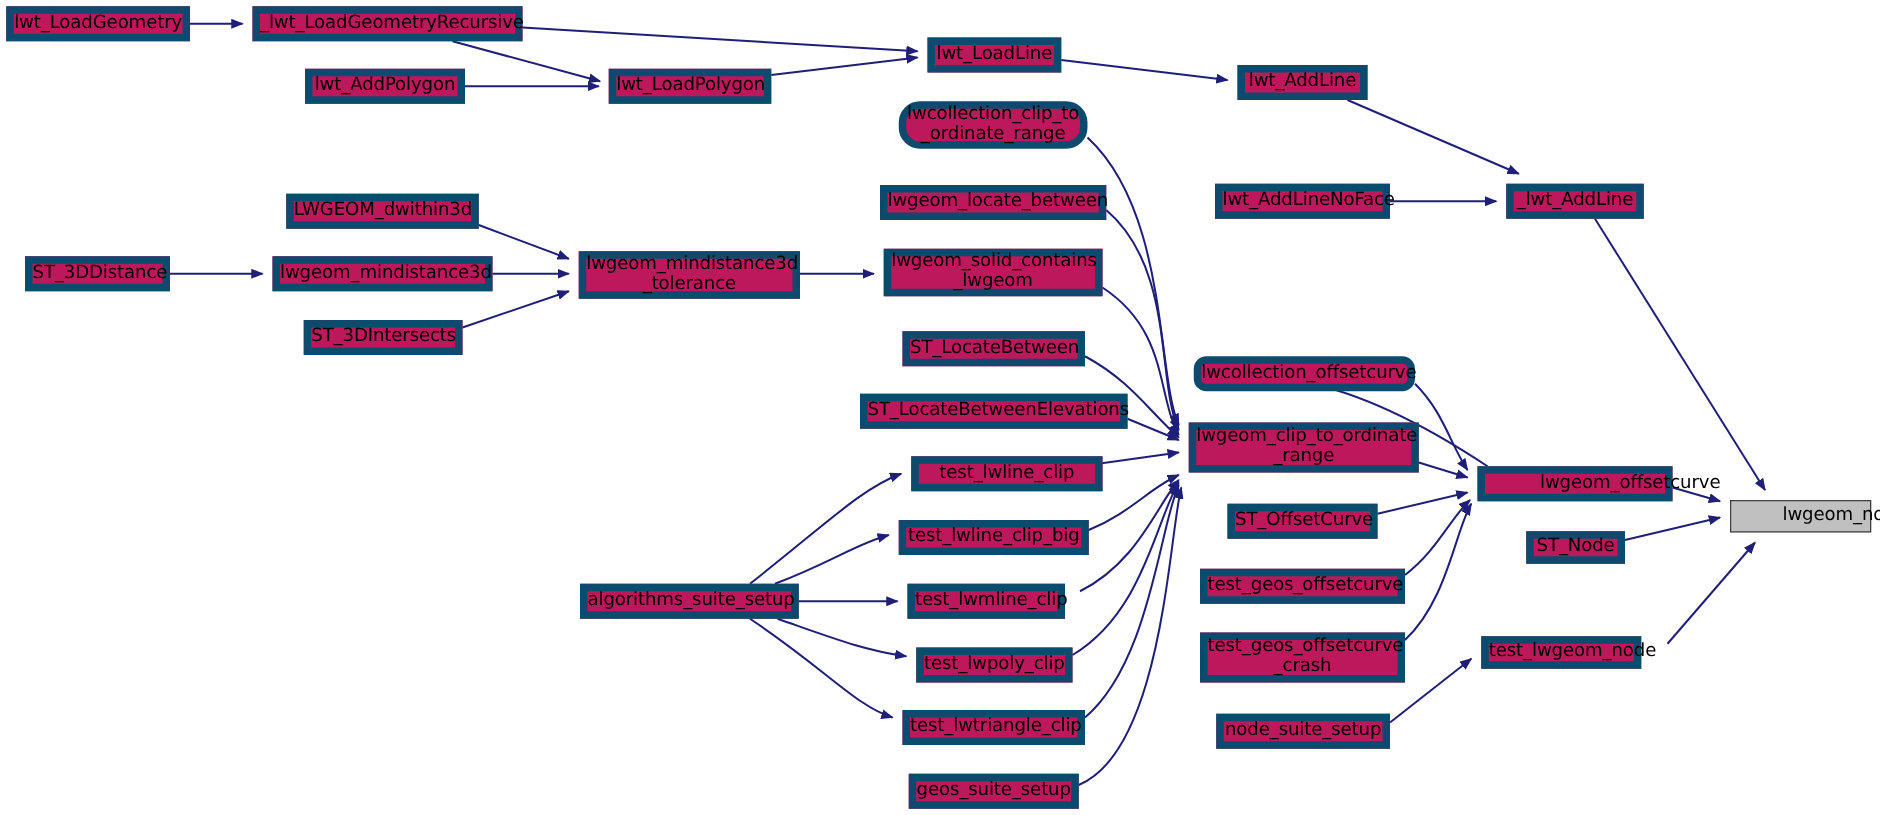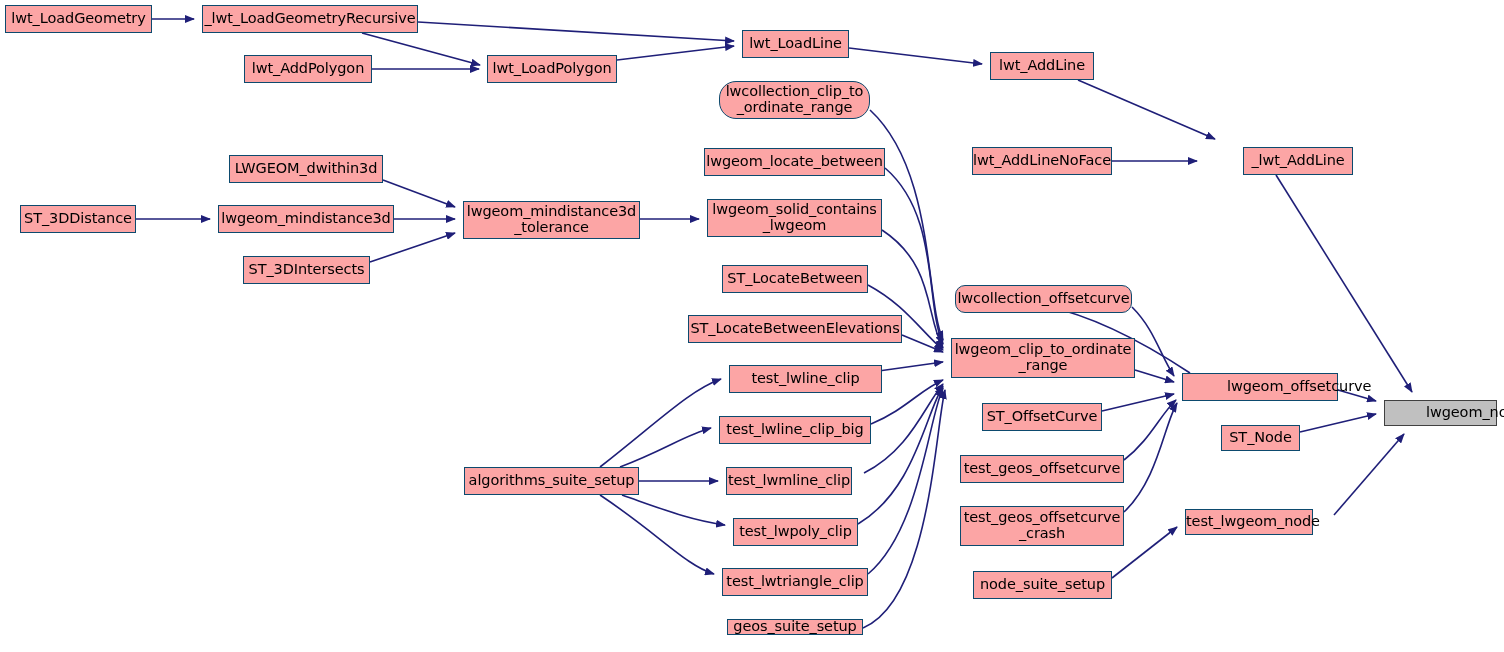--- a/index.html
+++ b/index.html
@@ -9,22 +9,22 @@
     width:1504px;
     height:652px;
     background:#ffffff;
     font-family:"DejaVu Sans", sans-serif;
     overflow:hidden;
   }
   #edges{position:absolute;left:0;top:0;width:1504px;height:652px;}
   .node{
     position:absolute;
     box-sizing:border-box;
-    border:1px solid #0c4a6e;
-    background:#fca5a5;
+    border:6px solid #0c4a6e;
+    background:#be185d;
     color:#000000;
     font-size:14.5px;
     line-height:1.08;
     text-align:center;
     display:flex;
     align-items:center;
     justify-content:center;
     white-space:pre;
     letter-spacing:-0.1px;
     z-index:3;
@@ -95,21 +95,21 @@
       <div class="node" style="left: 5px; top: 5px; width: 147px; height: 28px;"><span class="lbl">lwt_LoadGeometry</span></div>
       <div class="node" style="left: 202px; top: 5px; width: 216px; height: 28px;"><span class="lbl">_lwt_LoadGeometryRecursive</span></div>
       <div class="node" style="left: 742px; top: 30px; width: 107px; height: 28px;"><span class="lbl">lwt_LoadLine</span></div>
       <div class="node" style="left: 990px; top: 52px; width: 104px; height: 28px;"><span class="lbl">lwt_AddLine</span></div>
       <div class="node" style="left: 244px; top: 55px; width: 128px; height: 28px;"><span class="lbl">lwt_AddPolygon</span></div>
       <div class="node" style="left: 487px; top: 55px; width: 130px; height: 28px;"><span class="lbl">lwt_LoadPolygon</span></div>
       <div class="node" style="left: 719px; top: 81px; width: 151px; height: 38px; border-radius: 17px;"><span class="lbl">lwcollection_clip_to
 _ordinate_range</span></div>
       <div class="node" style="left: 704px; top: 148px; width: 181px; height: 28px;"><span class="lbl">lwgeom_locate_between</span></div>
       <div class="node" style="left: 972px; top: 147px; width: 140px; height: 28px;"><span class="lbl">lwt_AddLineNoFace</span></div>
-      <div class="node" style="left: 1205px; top: 147px; width: 110px; height: 28px; margin-left: 38px;"><span class="lbl">_lwt_AddLine</span></div>
+      <div class="node" style="left: 1205px; top: 147px; width: 110px; height: 28px;"><span class="lbl">_lwt_AddLine</span></div>
       <div class="node" style="left: 229px; top: 155px; width: 154px; height: 28px;"><span class="lbl">LWGEOM_dwithin3d</span></div>
       <div class="node" style="left: 20px; top: 205px; width: 116px; height: 28px;"><span class="lbl">ST_3DDistance</span></div>
       <div class="node" style="left: 218px; top: 205px; width: 176px; height: 28px;"><span class="lbl">lwgeom_mindistance3d</span></div>
       <div class="node" style="left: 463px; top: 201px; width: 177px; height: 38px;"><span class="lbl">lwgeom_mindistance3d
 _tolerance</span></div>
       <div class="node" style="left: 707px; top: 199px; width: 175px; height: 38px;"><span class="lbl">lwgeom_solid_contains
 _lwgeom</span></div>
       <div class="node" style="left: 722px; top: 265px; width: 146px; height: 28px;"><span class="lbl">ST_LocateBetween</span></div>
       <div class="node" style="left: 955px; top: 285px; width: 177px; height: 28px; border-radius: 10px;"><span class="lbl">lwcollection_offsetcurve</span></div>
       <div class="node" style="left: 688px; top: 315px; width: 214px; height: 28px;"><span class="lbl">ST_LocateBetweenElevations</span></div>
@@ -123,17 +123,17 @@
       <div class="node" style="left: 1221px; top: 425px; width: 79px; height: 26px;"><span class="lbl">ST_Node</span></div>
       <div class="node" style="left: 960px; top: 455px; width: 164px; height: 28px;"><span class="lbl">test_geos_offsetcurve</span></div>
       <div class="node" style="left: 464px; top: 467px; width: 175px; height: 28px;"><span class="lbl">algorithms_suite_setup</span></div>
       <div class="node" style="left: 726px; top: 467px; width: 126px; height: 28px;"><span class="lbl">test_lwmline_clip</span></div>
       <div class="node" style="left: 960px; top: 506px; width: 164px; height: 40px;"><span class="lbl">test_geos_offsetcurve
 _crash</span></div>
       <div class="node" style="left: 1185px; top: 509px; width: 128px; height: 26px;"><span class="lbl">test_lwgeom_node</span></div>
       <div class="node" style="left: 733px; top: 518px; width: 125px; height: 28px;"><span class="lbl">test_lwpoly_clip</span></div>
       <div class="node" style="left: 722px; top: 568px; width: 146px; height: 28px;"><span class="lbl">test_lwtriangle_clip</span></div>
       <div class="node" style="left: 973px; top: 571px; width: 139px; height: 28px;"><span class="lbl">node_suite_setup</span></div>
-      <div class="node" style="left: 727px; top: 619px; width: 136px; height: 16px;"><span class="lbl">geos_suite_setup</span></div>
+      <div class="node" style="left: 727px; top: 619px; width: 136px; height: 28px;"><span class="lbl">geos_suite_setup</span></div>
       <div class="node" style="left: 243px; top: 256px; width: 127px; height: 28px;"><span class="lbl">ST_3DIntersects</span></div>
     </div>
 
 </div>
 
 </body></html>

